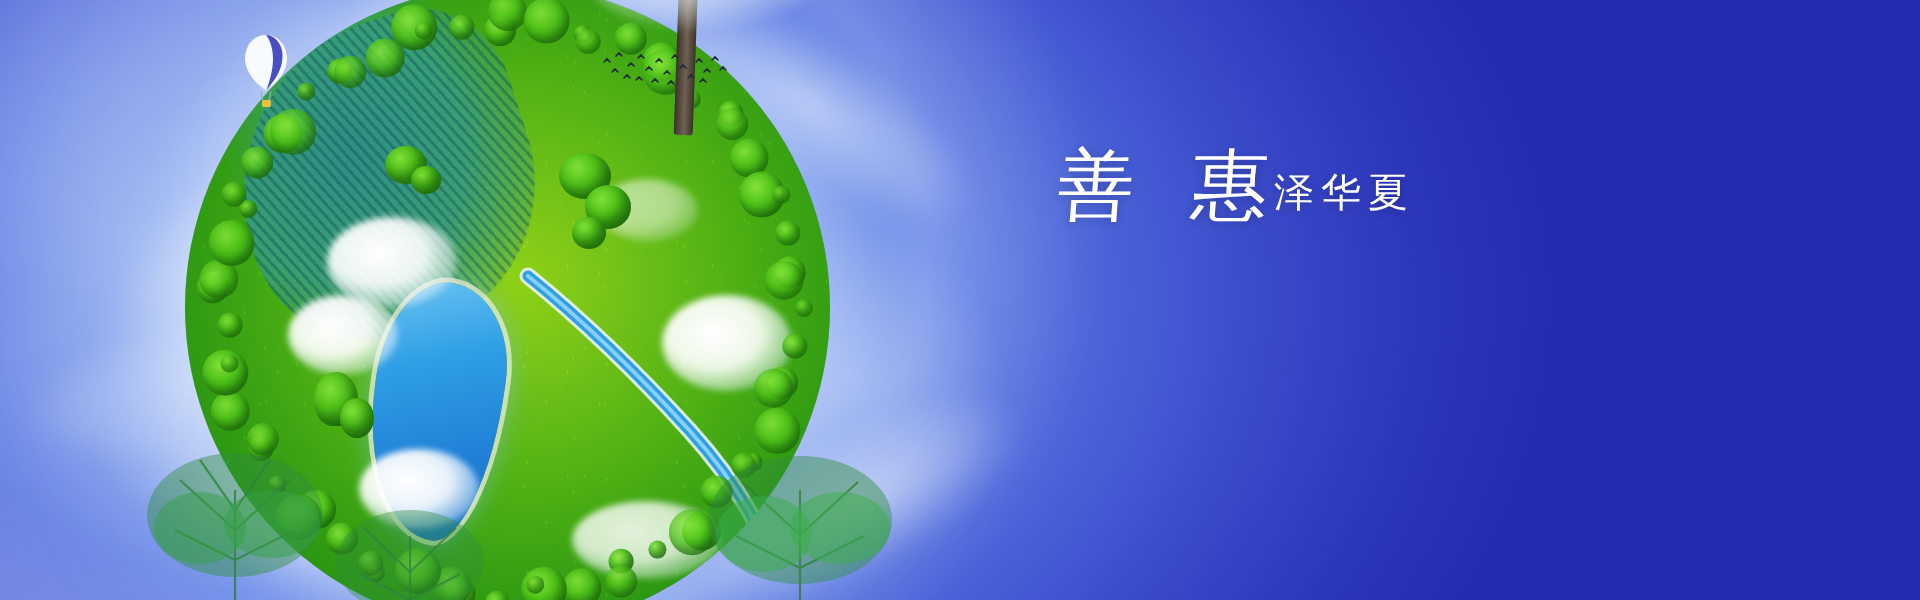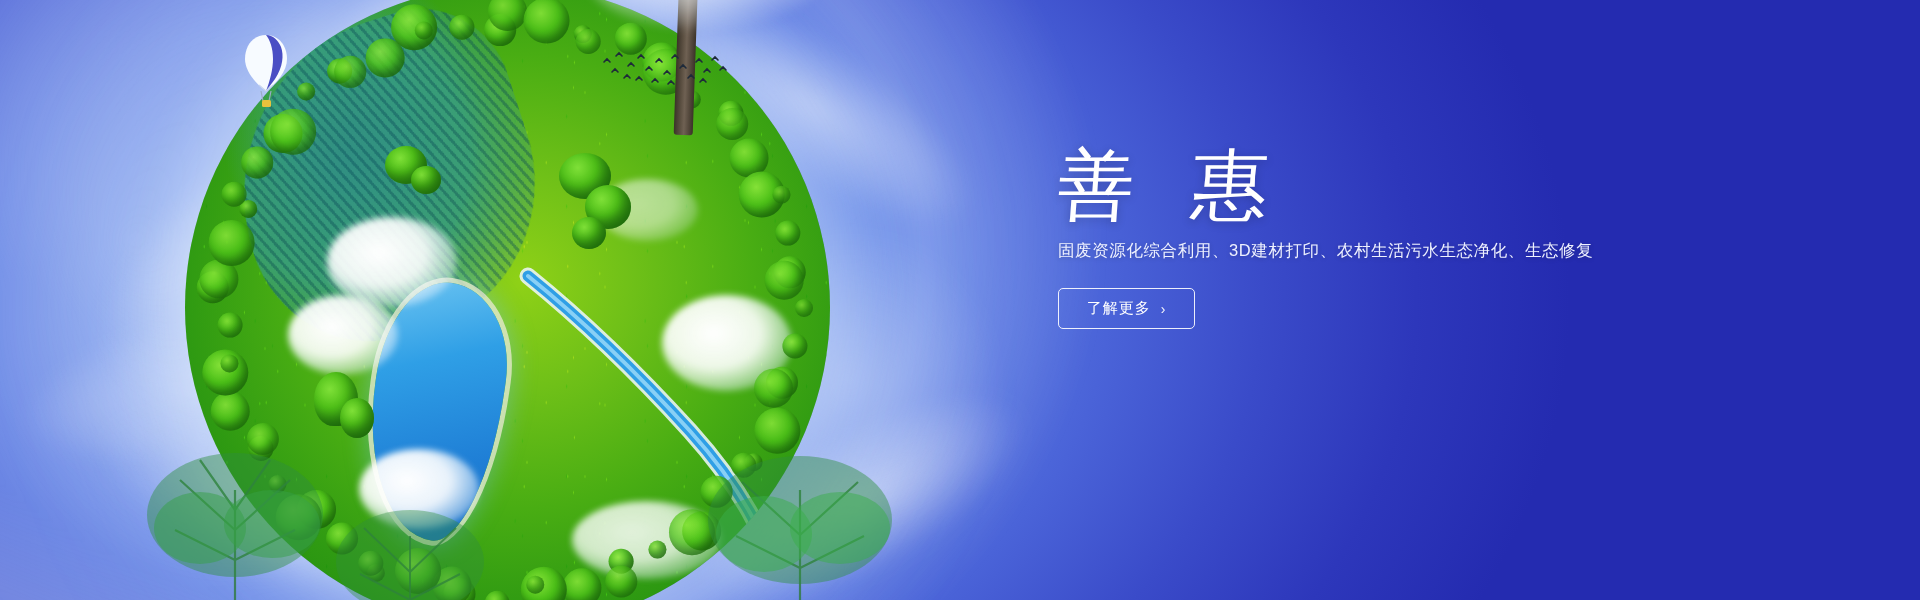--- a/index.html
+++ b/index.html
@@ -425,24 +425,20 @@
       <ellipse cx="80" cy="82" rx="74" ry="52" fill="#2f8f3d" opacity=".4"></ellipse>
     </svg>
   </div>
 
   <div class="copy">
 
     <div class="headline">
       <span class="cal-big">善</span>
       <span class="hl-gap"></span>
       <span class="cal-big">惠</span>
+      <span class="cal-small">泽华夏</span>
     </div>
 
 
-    <div class="detail">固废资源化综合利用、3D建材打印、农村生活污水生态净化、生态修复</div>
-
-    <button class="cta">
-      <span>了解更多</span>
-      <span class="chev">›</span>
-    </button>
+
 
   </div>
 </div>
 
 </body></html>

